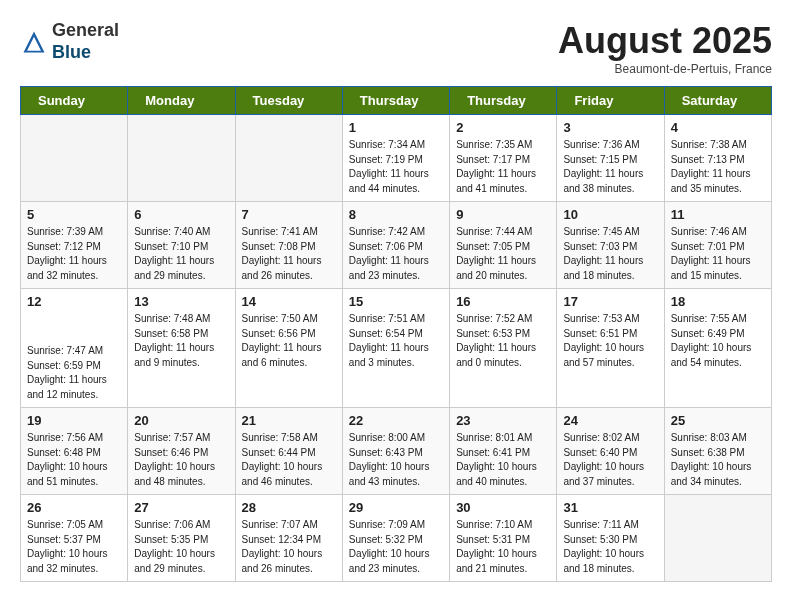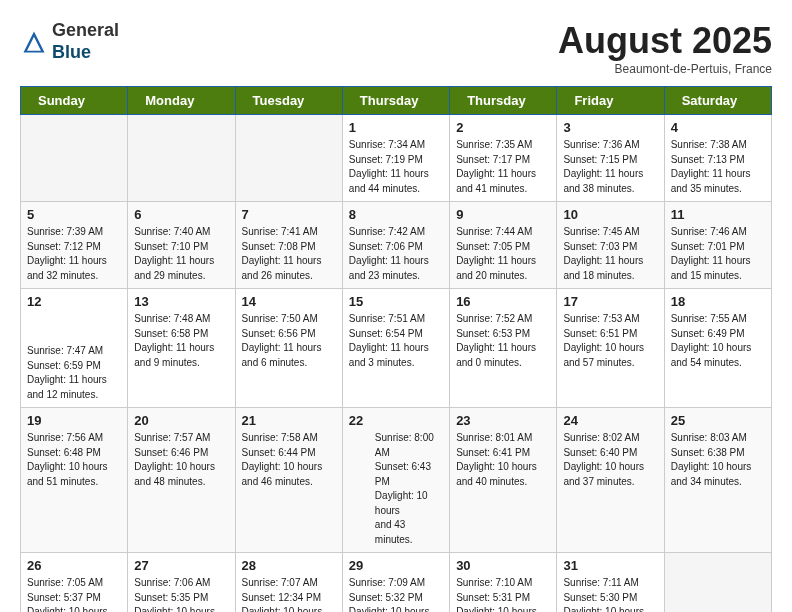--- a/index.html
+++ b/index.html
@@ -272,21 +272,21 @@
         </td>
         <td>
           <span class="day-num">21</span>
           <div class="day-info" style="white-space: pre-line;">Sunrise: 7:58 AM
 Sunset: 6:44 PM
 Daylight: 10 hours
 and 46 minutes.</div>
         </td>
         <td>
           <span class="day-num">22</span>
-          <div class="day-info" style="white-space: pre-line; margin-left: 26px;">Sunrise: 8:00 AM
+          <div class="day-info" style="white-space: pre-line;">Sunrise: 8:00 AM
 Sunset: 6:43 PM
 Daylight: 10 hours
 and 43 minutes.</div>
         </td>
         <td>
           <span class="day-num">23</span>
           <div class="day-info" style="white-space: pre-line;">Sunrise: 8:01 AM
 Sunset: 6:41 PM
 Daylight: 10 hours
 and 40 minutes.</div>

